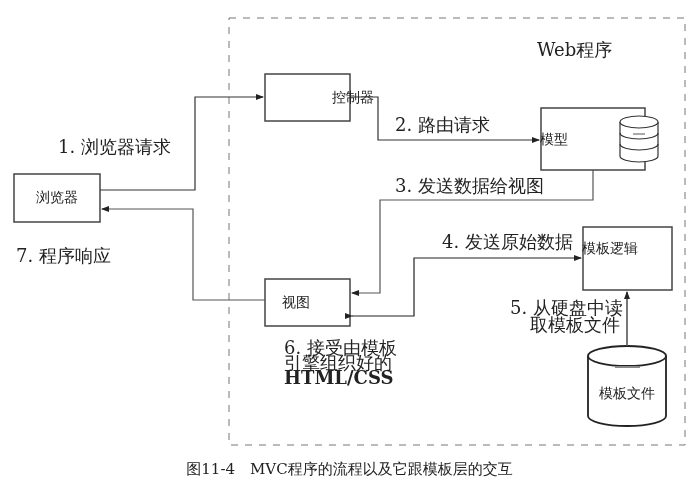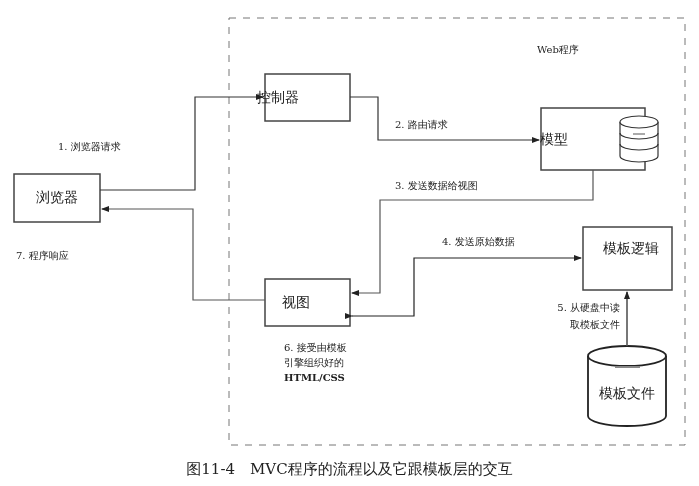--- a/index.html
+++ b/index.html
@@ -1,19 +1,19 @@
 <!DOCTYPE html>
 <html><head>
 <meta charset="utf-8">
 <style>
   html, body { margin: 0; padding: 0; background: #ffffff; }
   body { width: 699px; height: 486px; position: relative; overflow: hidden;
          font-family: "DejaVu Serif", "Liberation Serif", serif; color: #222; }
   svg { position: absolute; left: 0; top: 0; }
-  .lbl { position: absolute; font-size: 10px; line-height: 16px; white-space: nowrap; color: #222; }
+  .lbl { position: absolute; font-size: 18px; line-height: 16px; white-space: nowrap; color: #222; }
   .box-text { font-size: 14px; }
   .caption { position: absolute; left: 0; width: 699px; top: 460px; text-align: center;
              font-size: 15px; color: #222; }
 </style>
 </head>
 <body>
 
 <svg width="699" height="486" viewBox="0 0 699 486">
   <defs>
     <marker id="arr" markerWidth="8" markerHeight="6" refX="7" refY="3" orient="auto" markerUnits="userSpaceOnUse">
@@ -50,24 +50,24 @@
   <polyline points="593,170 593,200 380,200 380,293 352,293" fill="none" stroke="#555" stroke-width="1.2" marker-end="url(#arr)"></polyline>
 
   <polyline points="352,316 414,316 414,258 581,258" fill="none" stroke="#222" stroke-width="1.2" marker-start="url(#arr)" marker-end="url(#arr)"></polyline>
 
   <line x1="627" y1="346" x2="627" y2="292" stroke="#555" stroke-width="1.6" marker-end="url(#arr)"></line>
 
   <polyline points="265,300 193,300 193,209 102,209" fill="none" stroke="#555" stroke-width="1.2" marker-end="url(#arr)"></polyline>
 </svg>
 
 <div class="lbl box-text" style="left:14px;width:86px;top:190px;text-align:center;font-family:Liberation Mono, monospace;">浏览器</div>
-<div class="lbl box-text" style="left:257px;width:85px;top:89px;text-align:left;">控制器</div>
+<div class="lbl box-text" style="left:265px;width:85px;top:89px;text-align:right;padding-left:24px;">控制器</div>
 <div class="lbl box-text" style="left:519px;width:70px;top:131px;text-align:center;">模型</div>
 <div class="lbl box-text" style="left:265px;width:62px;top:294px;text-align:center;">视图</div>
-<div class="lbl box-text" style="left:603px;width:89px;top:240px;text-align:left;">模板逻辑</div>
+<div class="lbl box-text" style="left:549px;width:89px;top:240px;text-align:right;">模板逻辑</div>
 <div class="lbl box-text" style="left:588px;width:78px;top:385px;text-align:center;">模板文件</div>
 
 <div class="lbl" style="left:537px;top:42px;">Web程序</div>
 
 <div class="lbl" style="left:58px;top:139px;">1. 浏览器请求</div>
 <div class="lbl" style="left:395px;top:117px;">2. 路由请求</div>
 <div class="lbl" style="left:395px;top:178px;">3. 发送数据给视图</div>
 <div class="lbl" style="left:442px;top:234px;">4. 发送原始数据</div>
 <div class="lbl" style="left:510px;top:300px;text-align:right;width:110px;">5. 从硬盘中读</div>
 <div class="lbl" style="left:510px;top:317px;text-align:right;width:110px;">取模板文件</div>

